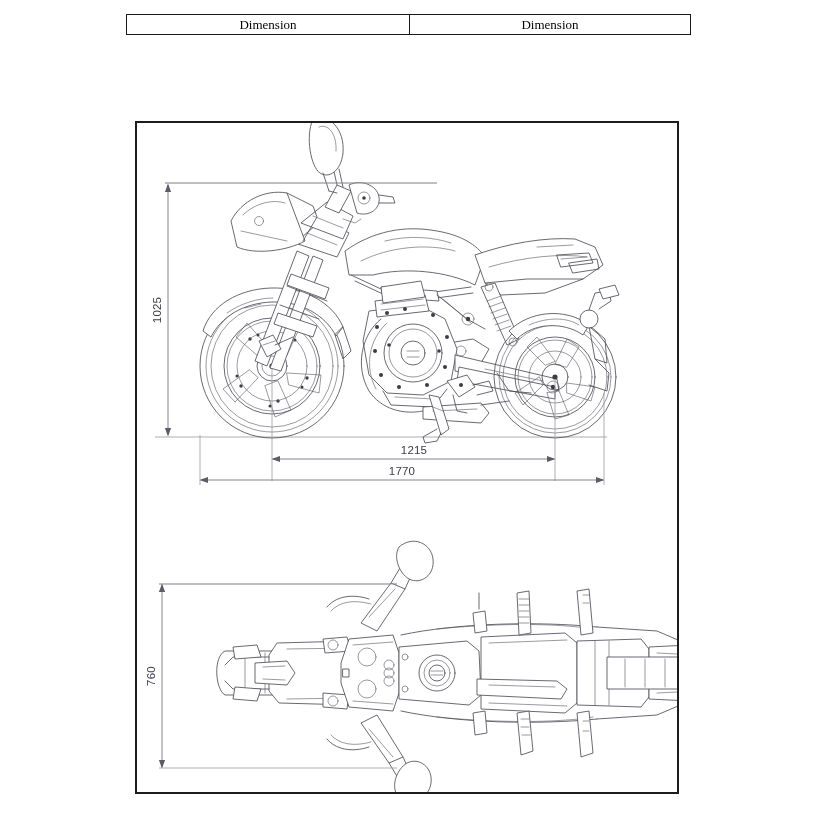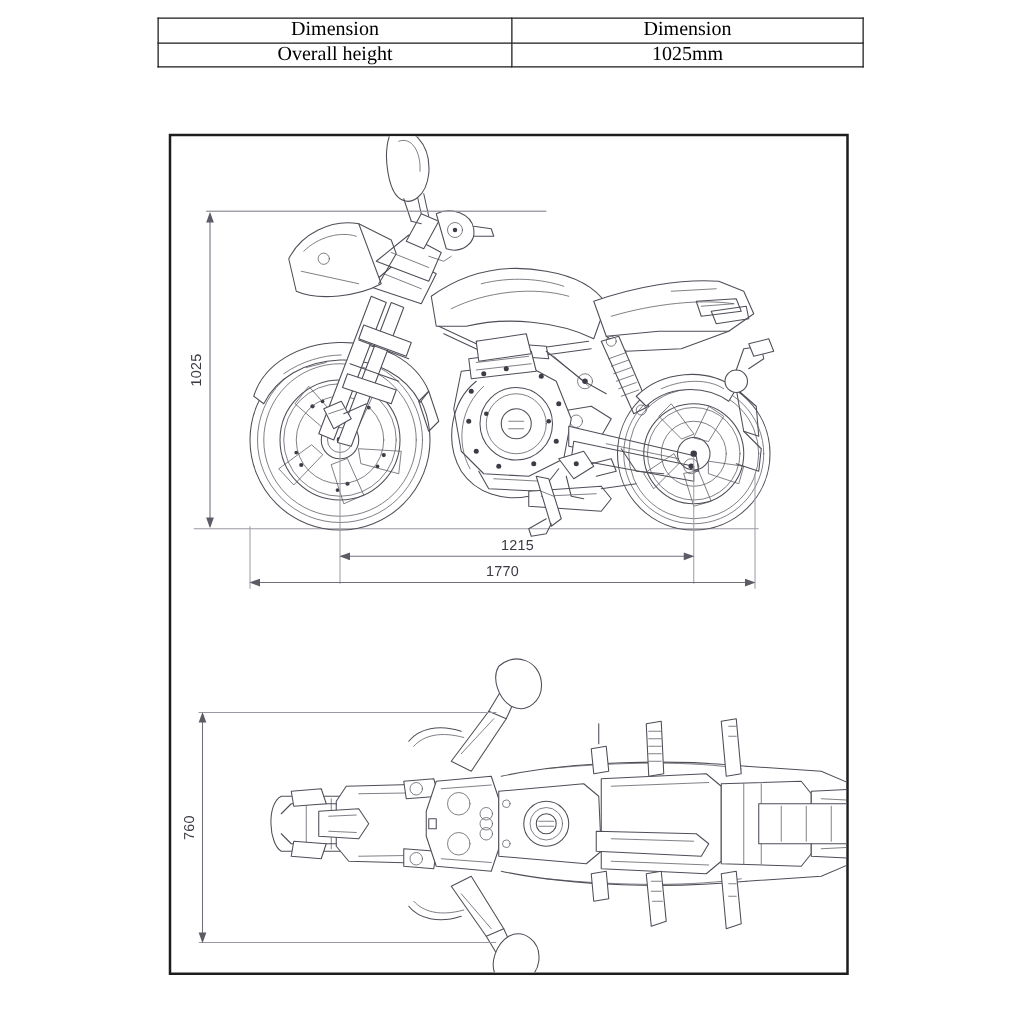--- a/index.html
+++ b/index.html
@@ -33,34 +33,34 @@
     width: 562px;
     border-collapse: collapse;
     table-layout: fixed;
     background: #fff;
   }
   .spec-table td {
     border: 1.3px solid #1a1a1a;
     height: 18.6px;
     text-align: center;
     vertical-align: middle;
-    font-size: 16px;
+    font-size: 13px;
     line-height: 1;
     color: #000;
     padding: 0;
     font-family: "Liberation Serif", "DejaVu Serif", serif;
   }
   .spec-table td.col-dim { width: 282px; }
   .spec-table td.col-std { width: 280px; }
 
   
   .drawing-frame {
     position: absolute;
     left: 135px;
-    top: 107px;
+    top: 121px;
     width: 540px;
     height: 669px;
     border: 2.1px solid #1d1d1d;
     background: #fff;
     overflow: hidden;
   }
 
   .svg-canvas {
     position: absolute;
     left: 0;
@@ -81,24 +81,20 @@
 </head>
 <body>
 
 <div id="page">
 
   <table class="spec-table">
     <tbody>
       <tr>
         <td class="col-dim">Dimension</td>
         <td class="col-std">Dimension</td>
-      </tr>
-      <tr>
-        <td class="col-dim">Overall height</td>
-        <td class="col-std">1025mm</td>
       </tr>
     </tbody>
   </table>
 
   <div class="drawing-frame">
 
     <svg class="svg-canvas" viewBox="0 0 540 669" preserveAspectRatio="none">
       <defs>
         <marker id="arrL" markerWidth="9" markerHeight="6" refX="0.5" refY="3" orient="auto" markerUnits="userSpaceOnUse">
           <path d="M9,0.9 L0.5,3 L9,5.1 L7.4,3 Z" fill="#5c5c66"></path>

